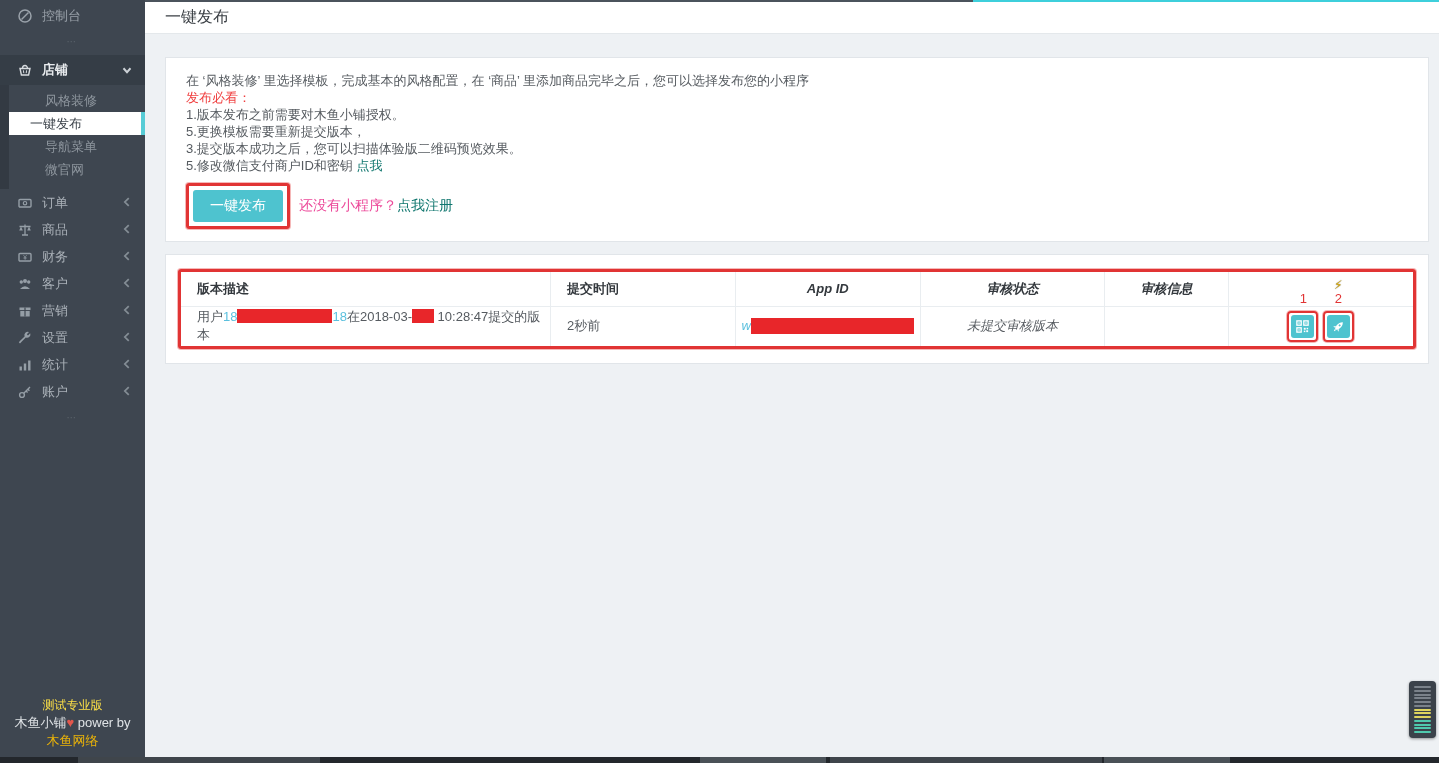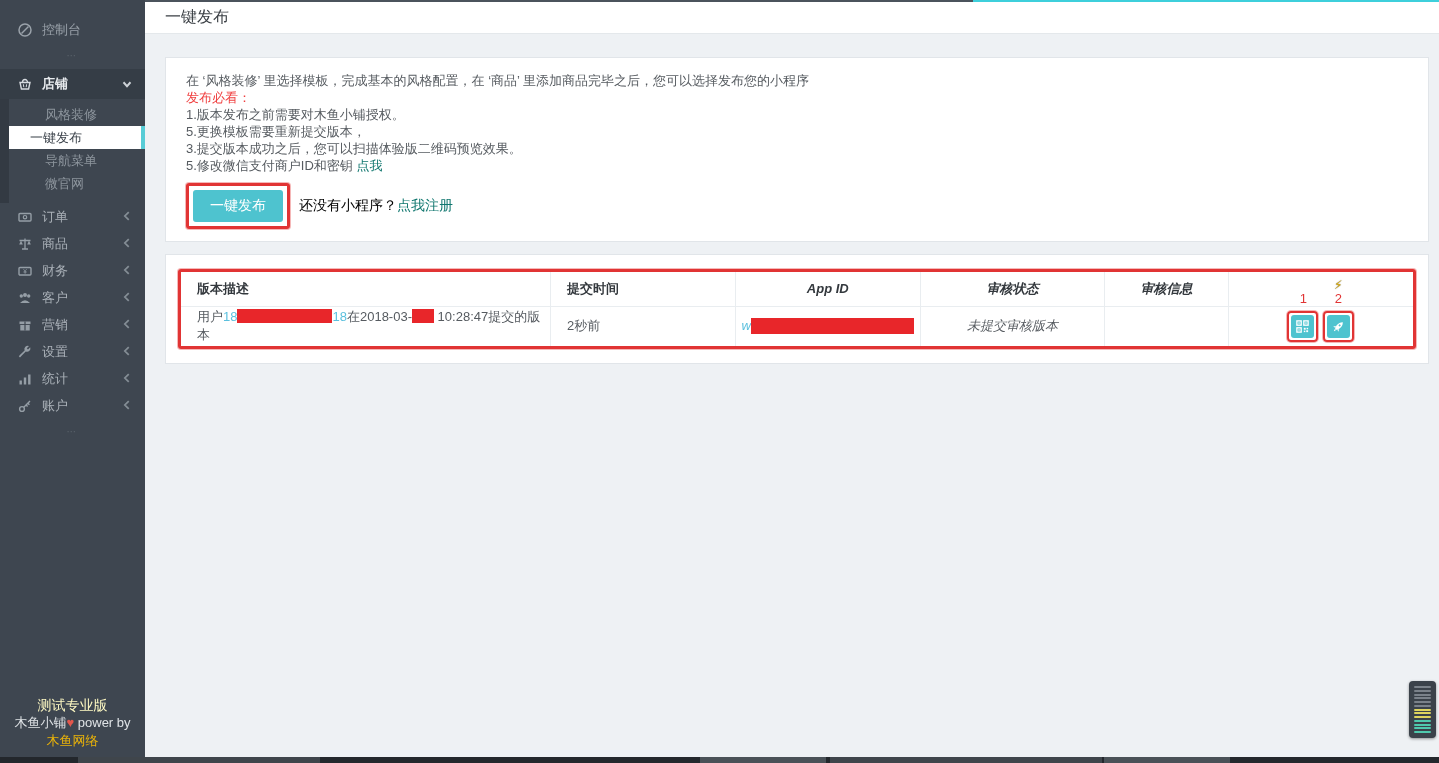--- a/index.html
+++ b/index.html
@@ -6,34 +6,34 @@
   html,body { width:1439px; height:763px; overflow:hidden;
     font-family:"Liberation Sans","DejaVu Sans",sans-serif; background:#eef1f4; }
 
   
   .sidebar { position:absolute; left:0; top:0; width:145px; height:763px;
     background:#3e4650; color:#c6ccd2; font-size:13px; }
   .side-item { height:27px; line-height:27px; padding-left:17px; position:relative;
     display:flex; align-items:center; cursor:pointer; color:#aab1b8; }
   .side-item .mi { width:16px; height:16px; margin-right:9px; flex:0 0 16px; }
   .side-item .chev { position:absolute; right:11px; top:6px; width:14px; height:14px; }
-  .side-item.first { margin-top:16px; color:#9aa2aa; }
+  .side-item.first { margin-top:2px; color:#9aa2aa; }
   .side-divider { text-align:center; color:#5a626b; font-size:10px; letter-spacing:2px;
     height:14px; line-height:14px; margin:6px 0; }
   .side-section { height:30px; line-height:30px; background:#353d46; color:#e8ebee;
     font-weight:bold; display:flex; align-items:center; padding-left:17px; position:relative; cursor:pointer; }
   .side-section .mi { width:16px; height:16px; margin-right:9px; }
   .side-section .chev { position:absolute; right:11px; top:8px; width:14px; height:14px; }
   .submenu { position:relative; padding:4px 0 8px 0; }
   .submenu::before { content:""; position:absolute; left:0; top:0; bottom:0; width:9px; background:#333a43; }
   .subitem { height:23px; line-height:23px; padding-left:45px; color:#8d959d; cursor:pointer; }
   .subitem.active { background:#ffffff; color:#3c434b; margin-left:9px; padding-left:21px;
     border-right:4px solid #57ccd6; }
   .side-footer { position:absolute; bottom:13px; left:0; width:145px; text-align:center; line-height:18px; }
-  .side-footer .edition { color:#fef9c3; font-size:14px; }
+  .side-footer .edition { color:#fde047; font-size:12px; }
   .side-footer .brandline { color:#dfe3e6; font-size:13px; }
   .side-footer .heart { color:#e2574c; }
   .side-footer .company { color:#eab308; font-size:13px; }
 
   
   .main { position:absolute; left:145px; top:0; right:0; bottom:0; background:#eef1f4; }
   .topline { position:absolute; top:0; left:0; right:0; height:2px;
     background:linear-gradient(to right,#4b535c 0 64%,#3ecfdb 64%); }
   .page-header { height:34px; line-height:34px; background:#fff; border-bottom:1px solid #e4e8eb;
     padding-left:20px; font-size:16px; color:#3a3f44; }
@@ -41,21 +41,21 @@
   .card1 { margin-top:23px; padding:14px 20px 12px 20px; font-size:13px; color:#565b60; }
   .card1 p { line-height:17px; }
   .red-note { color:#f03e3e; }
   a.link { color:#0f766e; text-decoration:none; cursor:pointer; }
   .publish-row { margin-top:9px; display:flex; align-items:center; }
   .annot { border:3px solid #e13434; border-radius:3px;
     box-shadow:0 0 0 1px rgba(225,52,52,.35); }
   .btn-annot { padding:4px; display:inline-block; margin-right:9px; }
   .btn-publish { background:#4ec3cf; color:#fff; border:none; border-radius:3px;
     font-size:14px; padding:7px 17px; cursor:pointer; font-family:inherit; }
-  .question { font-size:14px; color:#000000; }
+  .question { font-size:14px; color:#ec4899; }
 
   .card2 { margin-top:12px; padding:14px 12px; }
   .table-annot { padding:0; }
   table.vtable { width:100%; border-collapse:collapse; font-size:13px; table-layout:fixed; }
   .vtable th { font-weight:bold; color:#33383d; height:34px; border-bottom:1px solid #e9edf0; }
   .vtable th, .vtable td { border-right:1px solid #e9edf0; }
   .vtable th:last-child, .vtable td:last-child { border-right:none; }
   .vtable td { height:40px; color:#565b60; }
   .c-left { text-align:left; padding-left:16px; }
   .c-center { text-align:center;font-style:italic; }

